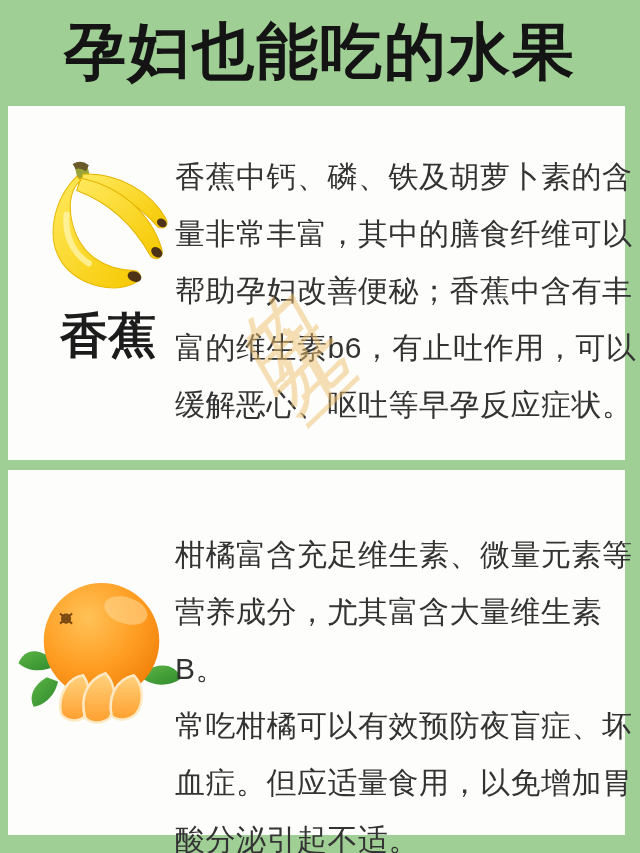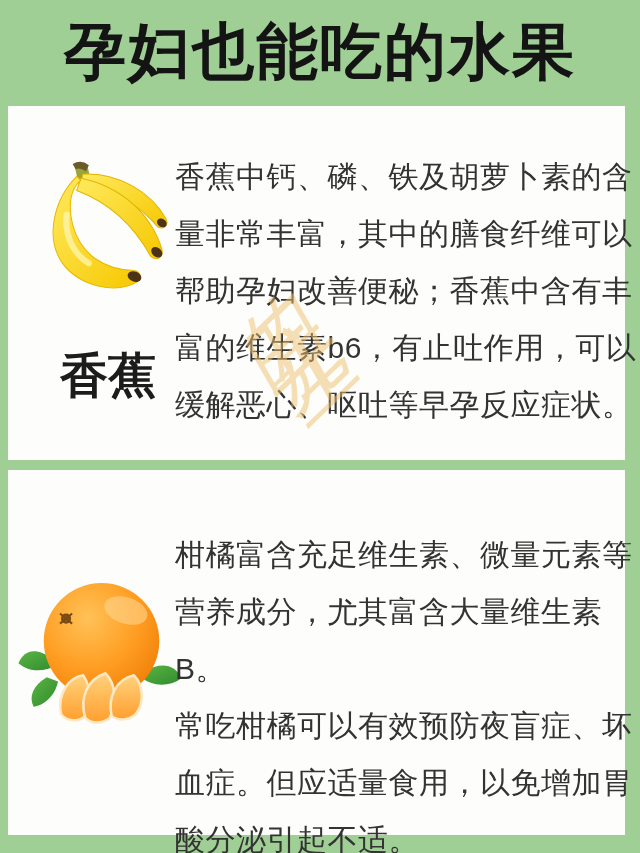--- a/index.html
+++ b/index.html
@@ -24,21 +24,21 @@
   .card1{top:106px;height:354px;}
   .card2{top:470px;height:365px;}
   .fruit-img{position:absolute;}
   .card1 .fruit-img{left:14px;top:52px;width:152px;height:147px;}
   .card2 .fruit-img{left:8px;top:104px;width:168px;height:152px;}
   .fruit-img svg{width:100%;height:100%;display:block;}
   .fruit-label{
     position:absolute;left:12px;width:176px;
     text-align:center;
     font-family:"Liberation Serif","DejaVu Serif",serif;
-    font-weight:700;font-size:48px;color:#1c1c1c;margin-top:40px;
+    font-weight:700;font-size:48px;color:#1c1c1c;
   }
   .card1 .fruit-label{top:198px;}
   .card2 .fruit-label{top:234px;}
   .desc{
     position:absolute;left:167px;width:470px;margin:0;
     font-size:30px;line-height:57px;color:#333;
     white-space:pre-line;
     letter-spacing:0.5px;
   }
   .card1 .desc{top:42px;}

